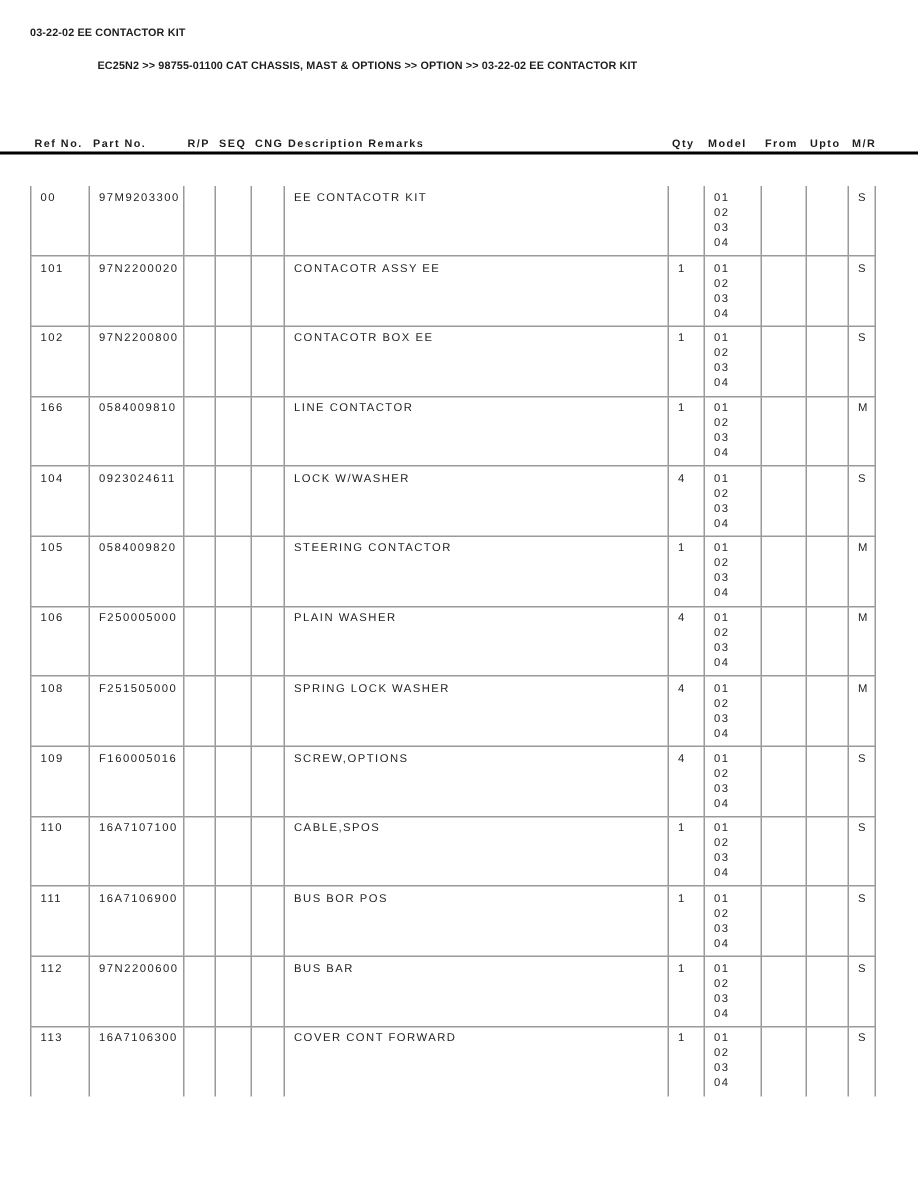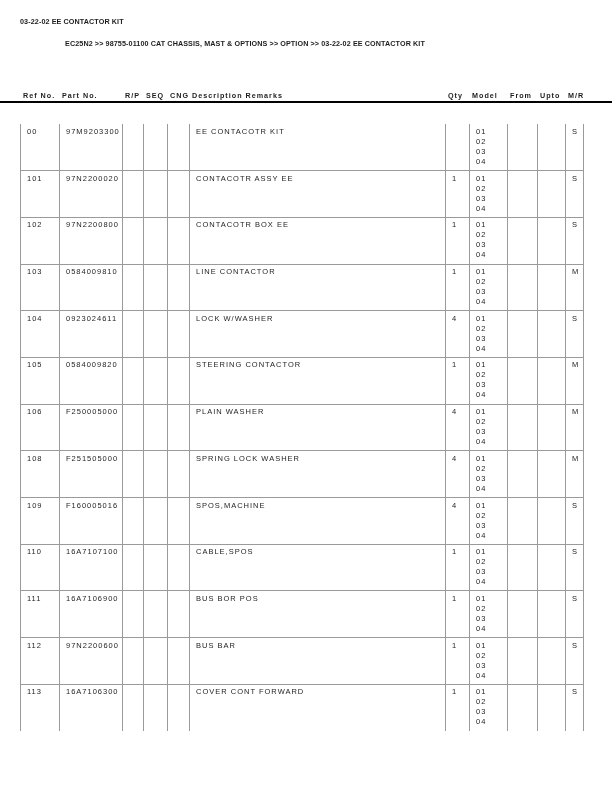--- a/index.html
+++ b/index.html
@@ -190,21 +190,21 @@
       <td>1</td>
       <td>01
 02
 03
 04</td>
       <td></td>
       <td></td>
       <td>S</td>
     </tr>
         <tr>
-      <td>103</td>
+      <td>166</td>
       <td>0584009810</td>
       <td></td>
       <td></td>
       <td></td>
       <td>LINE CONTACTOR</td>
       <td>1</td>
       <td>01
 02
 03
 04</td>
@@ -275,21 +275,21 @@
       <td></td>
       <td></td>
       <td>M</td>
     </tr>
         <tr>
       <td>109</td>
       <td>F160005016</td>
       <td></td>
       <td></td>
       <td></td>
-      <td>SPOS,MACHINE</td>
+      <td>SCREW,OPTIONS</td>
       <td>4</td>
       <td>01
 02
 03
 04</td>
       <td></td>
       <td></td>
       <td>S</td>
     </tr>
         <tr>

